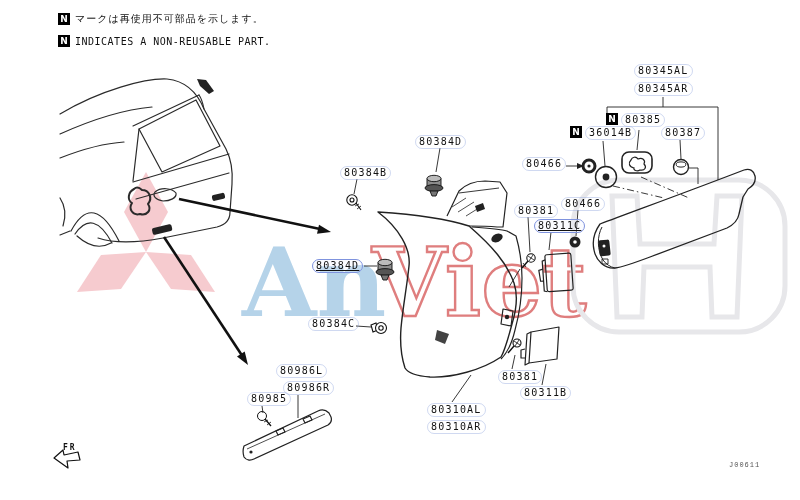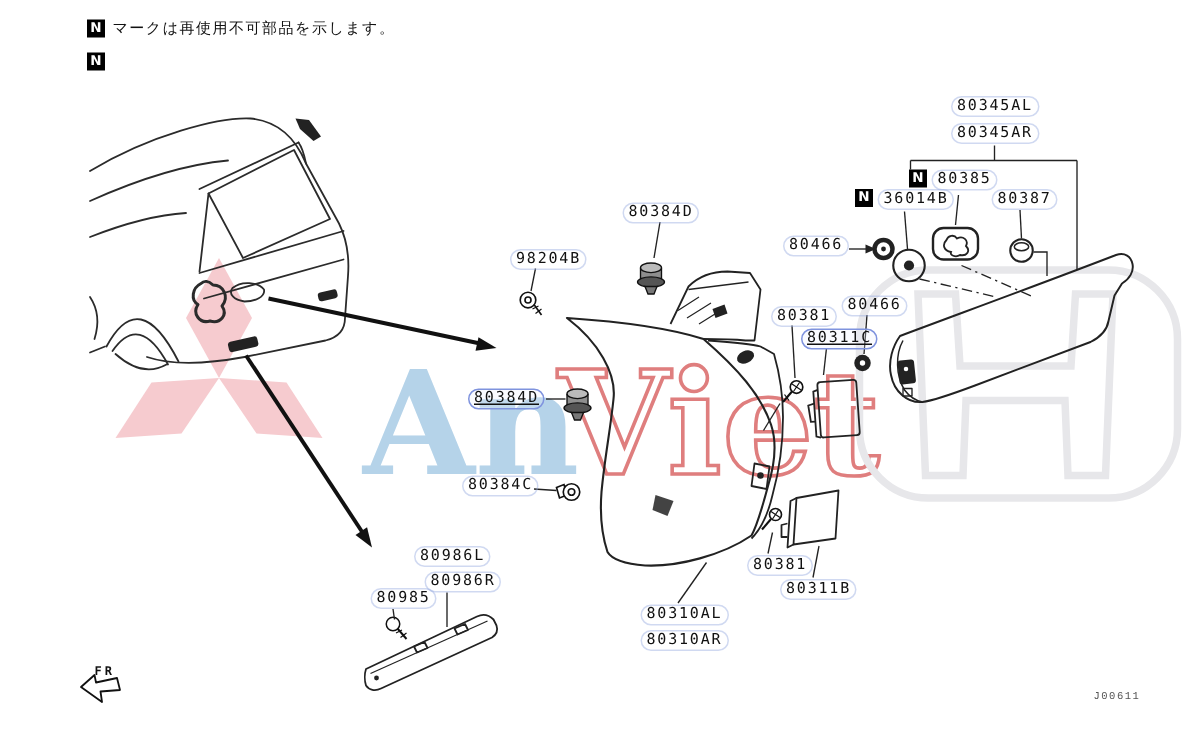--- a/index.html
+++ b/index.html
@@ -194,20 +194,21 @@
 
   <polygon id="fr-arrow" points="54,458 63,450 64,455 78,452 80,460 67,461 68,468" fill="#fff" stroke="#111" stroke-width="1.2" stroke-linejoin="round"></polygon>
 </svg>
 
   <div class="hdr-row" style="left:58px;top:12px">
     <span class="nbadge">N</span>
     <span class="hdr-jp">マークは再使用不可部品を示します。</span>
   </div>
   <div class="hdr-row" style="left:58px;top:35px">
     <span class="nbadge">N</span>
+    <span class="hdr-en">INDICATES A NON-REUSABLE PART.</span>
   </div>
 
   <div class="plabel" style="left:634px;top:64px">
     <span class="ptext">80345AL</span>
     </div>
   <div class="plabel" style="left:634px;top:82px">
     <span class="ptext">80345AR</span>
     </div>
   <div class="plabel" style="left:606px;top:113px">
     <span class="nbadge">N</span>
@@ -220,21 +221,21 @@
   <div class="plabel" style="left:661px;top:126px">
     <span class="ptext">80387</span>
     </div>
   <div class="plabel" style="left:522px;top:157px">
     <span class="ptext">80466</span>
     </div>
   <div class="plabel" style="left:415px;top:135px">
     <span class="ptext">80384D</span>
     </div>
   <div class="plabel" style="left:340px;top:166px">
-    <span class="ptext">98204B</span>
+    <span class="ptext">80384B</span>
     </div>
   <div class="plabel" style="left:514px;top:204px">
     <span class="ptext">80381</span>
     </div>
   <div class="plabel" style="left:561px;top:197px">
     <span class="ptext">80466</span>
     </div>
   <div class="plabel strong" style="left:534px;top:219px">
     <span class="ptext">80311C</span>
     </div>

